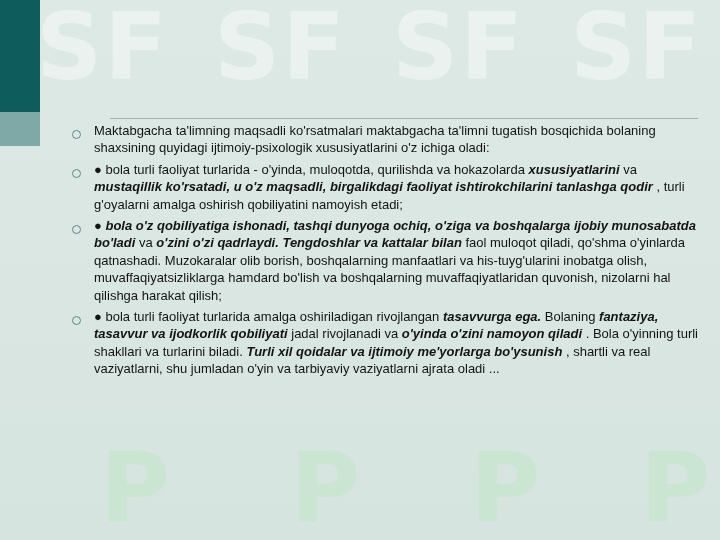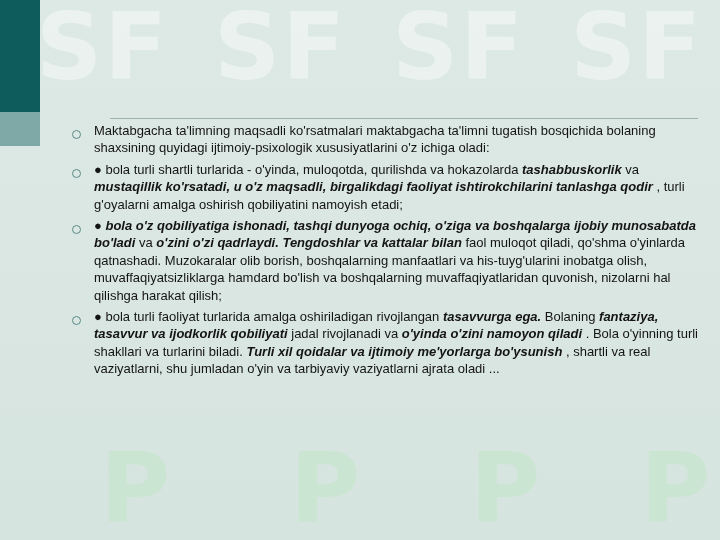--- a/index.html
+++ b/index.html
@@ -138,21 +138,21 @@
 
   <div class="title-rule"></div>
 
   <div class="body-wrap" id="body-wrap">
       <div class="bullet-row">
         <div class="bullet-mark"><span class="ring"></span></div>
         <div class="bullet-text"><span>Maktabgacha ta'limning maqsadli ko'rsatmalari maktabgacha ta'limni tugatish bosqichida bolaning shaxsining quyidagi ijtimoiy-psixologik xususiyatlarini o'z ichiga oladi:</span></div>
       </div>
       <div class="bullet-row">
         <div class="bullet-mark"><span class="ring"></span></div>
-        <div class="bullet-text"><span>● </span><span>bola turli shartli turlarida - o'yinda, muloqotda, qurilishda va hokazolarda </span><span class="bi">tashabbuskorlik</span><span> va </span><span class="bi">mustaqillik ko'rsatadi, u o'z maqsadli, birgalikdagi faoliyat ishtirokchilarini tanlashga qodir</span><span> , turli g'oyalarni amalga oshirish qobiliyatini namoyish etadi;</span></div>
+        <div class="bullet-text"><span>● </span><span>bola turli faoliyat turlarida - o'yinda, muloqotda, qurilishda va hokazolarda </span><span class="bi">xususiyatlarini</span><span> va </span><span class="bi">mustaqillik ko'rsatadi, u o'z maqsadli, birgalikdagi faoliyat ishtirokchilarini tanlashga qodir</span><span> , turli g'oyalarni amalga oshirish qobiliyatini namoyish etadi;</span></div>
       </div>
       <div class="bullet-row">
         <div class="bullet-mark"><span class="ring"></span></div>
         <div class="bullet-text"><span>● </span><span class="bi">bola o'z qobiliyatiga ishonadi, tashqi dunyoga ochiq, o'ziga va boshqalarga ijobiy munosabatda bo'ladi</span><span> va </span><span class="bi">o'zini o'zi qadrlaydi. Tengdoshlar va kattalar bilan</span><span> faol muloqot qiladi, qo'shma o'yinlarda qatnashadi. Muzokaralar olib borish, boshqalarning manfaatlari va his-tuyg'ularini inobatga olish, muvaffaqiyatsizliklarga hamdard bo'lish va boshqalarning muvaffaqiyatlaridan quvonish, nizolarni hal qilishga harakat qilish;</span></div>
       </div>
       <div class="bullet-row">
         <div class="bullet-mark"><span class="ring"></span></div>
         <div class="bullet-text"><span>● </span><span>bola turli faoliyat turlarida amalga oshiriladigan rivojlangan </span><span class="bi">tasavvurga ega.</span><span> Bolaning </span><span class="bi">fantaziya, tasavvur va ijodkorlik qobiliyati</span><span> jadal rivojlanadi va </span><span class="bi">o'yinda o'zini namoyon qiladi</span><span> . Bola o'yinning turli shakllari va turlarini biladi. </span><span class="bi">Turli xil qoidalar va ijtimoiy me'yorlarga bo'ysunish</span><span> , shartli va real vaziyatlarni, shu jumladan o'yin va tarbiyaviy vaziyatlarni ajrata oladi ...</span></div>
       </div>
     </div>

